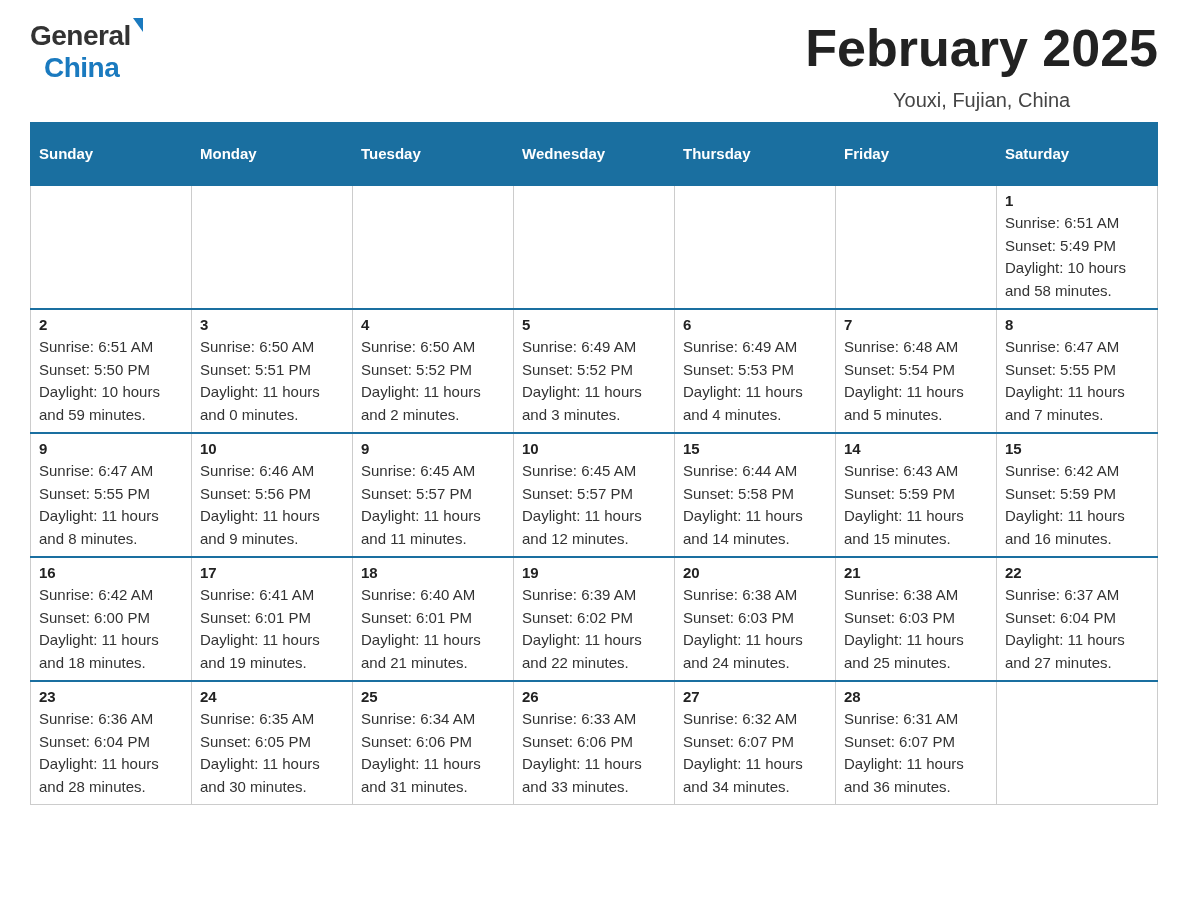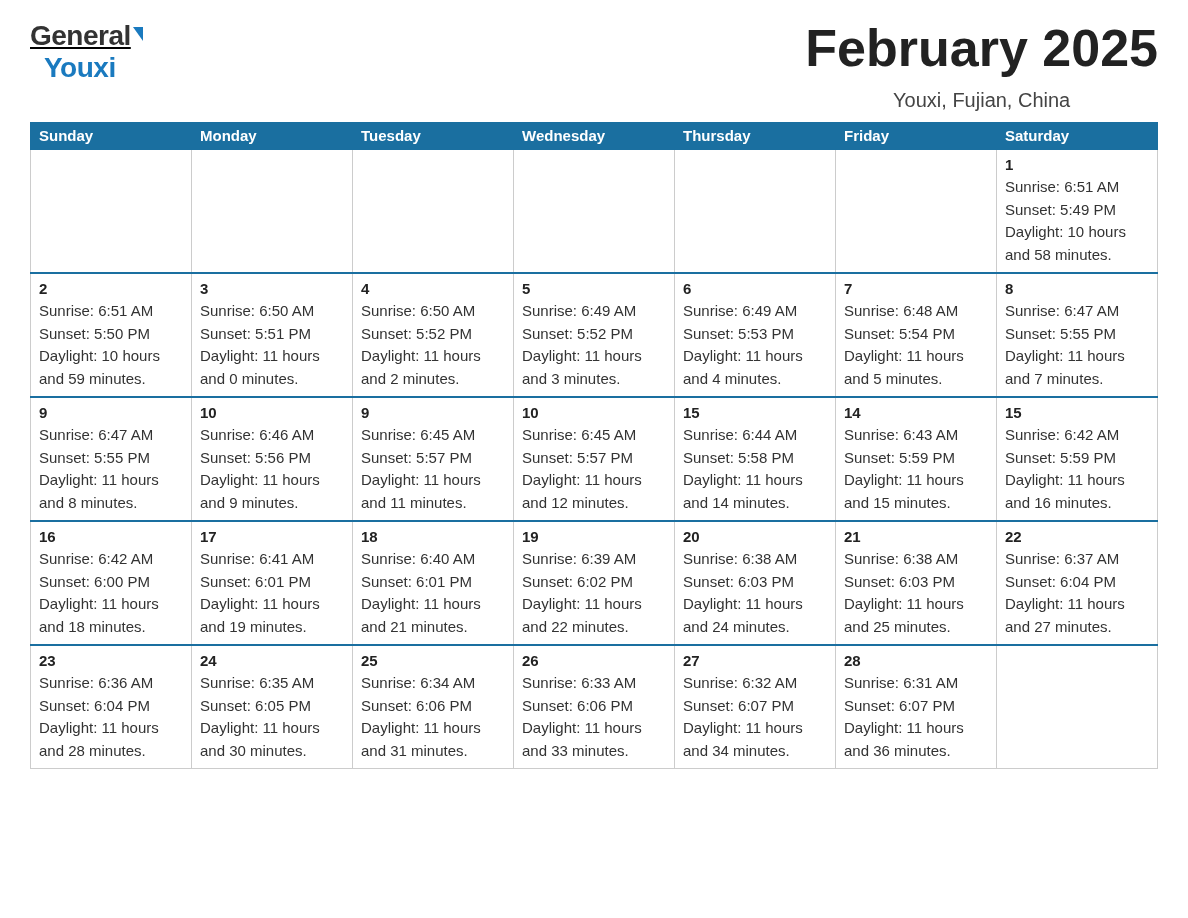--- a/index.html
+++ b/index.html
@@ -50,21 +50,21 @@
     .calendar {
       width: 100%;
       border-collapse: collapse;
       margin-top: 8px;
     }
     .calendar th {
       background: #1a6fa0;
       color: #fff;
       font-size: 15px;
       font-weight: bold;
-      padding: 4px 8px;
+      padding: 22px 8px;
       text-align: left;
       border: 1px solid #1a6fa0;
     }
     .calendar td {
       border: 1px solid #ccc;
       vertical-align: top;
       padding: 6px 8px;
       width: 14.28%;
       min-height: 100px;
       background: #fff;
@@ -82,22 +82,20 @@
     .day-info {
       font-size: 15px;
       color: #333;
       line-height: 1.5;
     }
     .empty-cell {
       background: #f5f5f5;
     }
     .logo-row {
       display: flex;
-      align-items: center;
-      text-decoration: underline;
     }
     .logo-text-general {
       font-size: 28px;
       font-weight: bold;
       color: #333;
       letter-spacing: -0.5px;
     }
     .logo-text-blue-row {
       font-size: 28px;
       font-weight: bold;
@@ -108,21 +106,21 @@
   </style>
 </head>
 <body>
 
 <div class="header">
   <div class="logo">
     <div class="logo-row">
       <span class="logo-text-general">General</span>
       <span class="logo-triangle"></span>
     </div>
-    <span class="logo-text-blue-row">Youxi</span>
+    <span class="logo-text-blue-row">China</span>
   </div>
   <div class="title-block">
     <div class="title-month">February 2025</div>
     <div class="title-location">Youxi, Fujian, China</div>
   </div>
 </div>
 
 <table class="calendar">
   <thead>
     <tr>

